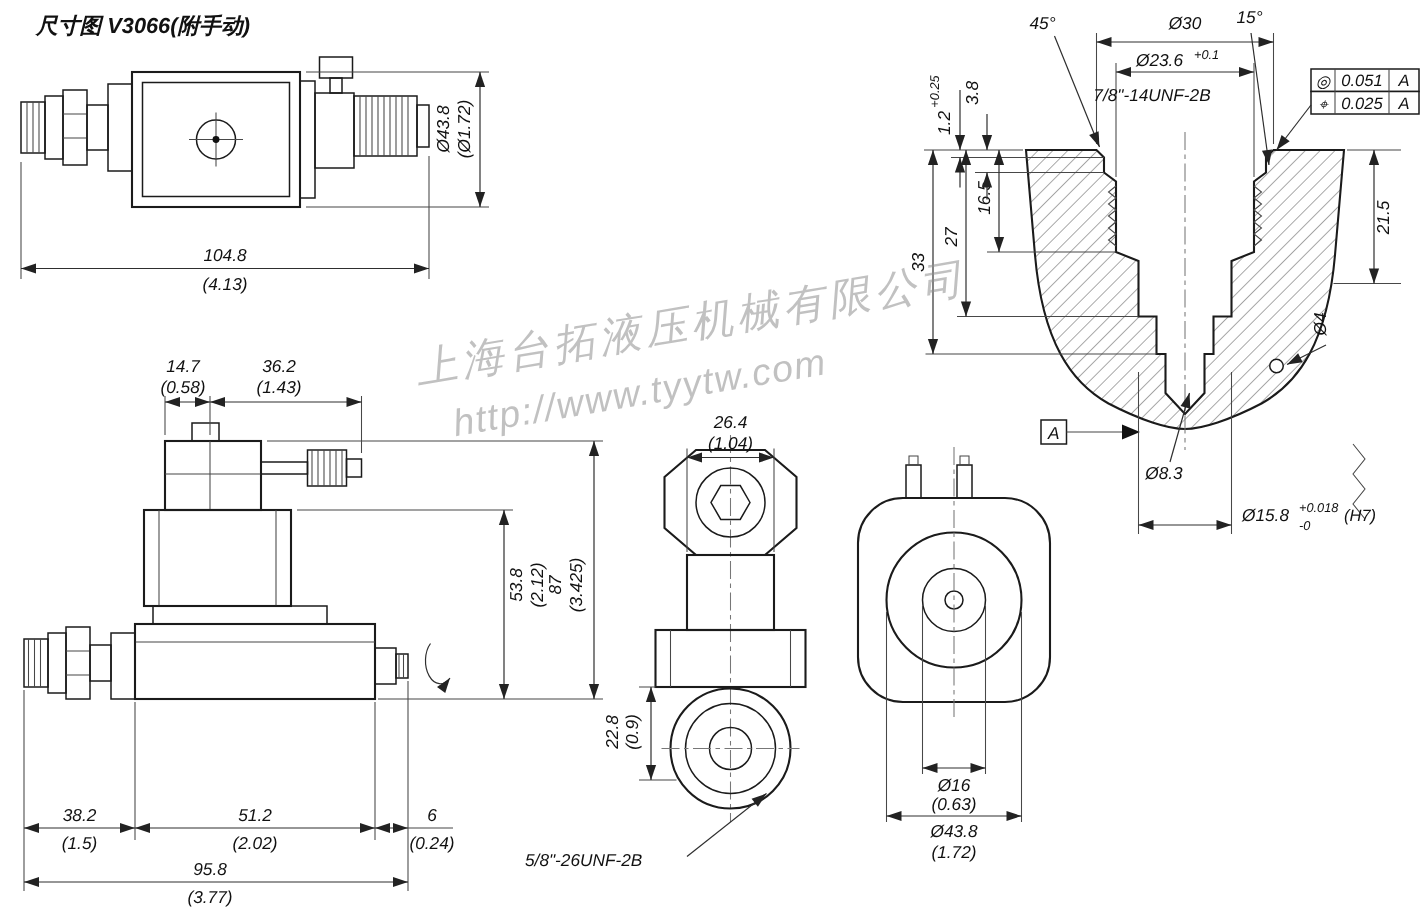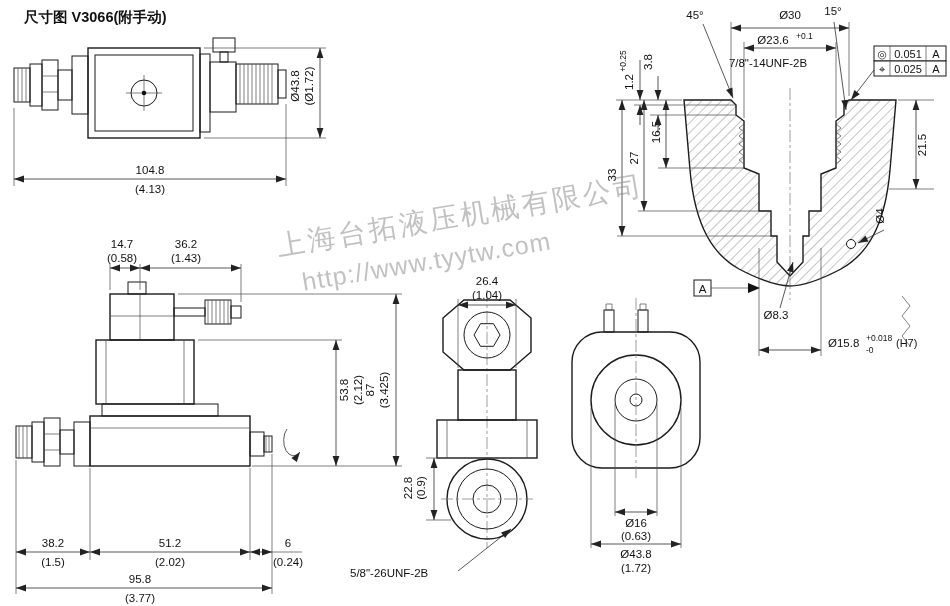--- a/index.html
+++ b/index.html
@@ -1,17 +1,17 @@
 <!DOCTYPE html>
 <html><head>
 <meta charset="utf-8">
 <style>
   html,body{margin:0;padding:0;background:#fff;}
   .page{position:relative;width:950px;height:606px;background:#fff;overflow:hidden;
-        font-family:"Liberation Sans",sans-serif;}
+        font-family:"Liberation Sans",sans-serif;font-style:italic;}
   svg{display:block;}
   
   .o   {fill:none;stroke:#1b1b1b;stroke-width:1.4;stroke-linejoin:miter;}
   .o2  {fill:none;stroke:#1b1b1b;stroke-width:1;}
   .thin{fill:none;stroke:#474747;stroke-width:.7;}
   .d   {fill:none;stroke:#2e2e2e;stroke-width:.8;}
   .cl  {fill:none;stroke:#777;stroke-width:.7;stroke-dasharray:12 3 3 3;}
   .mat {fill:url(#hatch);stroke:#1b1b1b;stroke-width:1.4;}
   .wfill{fill:#fff;stroke:#1b1b1b;stroke-width:1;}
   

